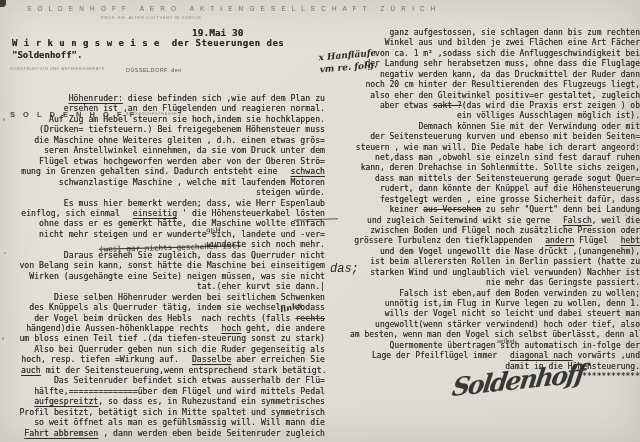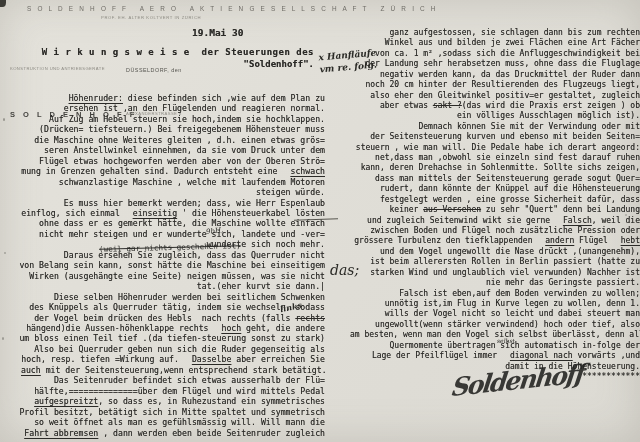--- a/index.html
+++ b/index.html
@@ -21,36 +21,36 @@
     font-size:4.2px;letter-spacing:.6px;color:#8d8b84;white-space:pre;}
   #sender{position:absolute;left:10px;top:28px;white-space:pre;}
   #sender .small{font-family:"Liberation Sans",sans-serif;font-size:4.2px;color:#8d8b84;letter-spacing:.4px;}
   #sender .big{font-family:"Liberation Sans",sans-serif;font-size:7.5px;font-weight:bold;
     letter-spacing:3px;color:#44433f;margin-top:1px;}
   #dateblock{position:absolute;left:126px;top:29px;white-space:pre;}
   #dateblock .place{font-family:"Liberation Sans",sans-serif;font-size:5.4px;color:#55544f;letter-spacing:.5px;}
   #dateblock .addr{font-family:"Liberation Sans",sans-serif;font-size:4.2px;color:#8d8b84;letter-spacing:.4px;}
   #dateval{position:absolute;left:192px;top:27px;font-size:9.5px;font-weight:bold;}
   
-  #title{position:absolute;left:12px;top:47px;width:302px;text-align:right;}
+  #title{position:absolute;left:12px;top:38px;width:302px;text-align:left;}
   #title .t1{font-size:9px;font-weight:bold;letter-spacing:.5px;white-space:pre;}
   #title .t2{font-size:9px;font-weight:bold;margin-top:2px;}
   
   .col{position:absolute;white-space:pre;text-align:right;}
   #col-left{left:13px;top:93px;width:312px;font-size:8.2px;line-height:10.45px;}
   #col-right{left:350px;top:28px;width:290px;font-size:8px;line-height:10.42px;}
   .tline{height:inherit;white-space:pre;}
   .col u{text-decoration:underline;text-underline-offset:1.5px;padding-left:8px;}
   .col s{text-decoration:line-through;}
   
   .hand{position:absolute;font-family:"DejaVu Serif",serif;font-style:italic;color:#2a2a26;}
   #margin-note{left:319px;top:49px;font-size:9px;line-height:12px;transform:rotate(-5deg);font-weight:bold;}
   #note-links{left:280px;top:302px;font-size:8px;transform:rotate(-12deg);font-weight:bold;}
   #note-9bh{left:206px;top:227px;font-size:7px;transform:rotate(-6deg);}
-  #note-das{left:330px;top:262px;font-size:14px;}
+  #note-das{left:330px;top:262px;font-size:12px;font-family:Liberation Mono, monospace;}
   #note-selbst{left:497px;top:337px;font-size:6px;}
   #struck-overlay{position:absolute;left:99px;top:243px;font-family:"DejaVu Sans Mono",monospace;
     font-size:7.6px;color:#2c2c29;text-decoration:line-through;transform:rotate(-1.5deg);white-space:pre;}
   #margin-dash{position:absolute;left:294px;top:219px;width:44px;border-top:1.5px solid #57564f;
     transform:rotate(-2deg);}
   #signature{left:452px;top:366px;font-size:25px;font-weight:bold;letter-spacing:-2px;
     transform:rotate(-6deg) skewX(-14deg);color:#222220;opacity:.88;white-space:nowrap;}
   
   .speck{position:absolute;background:#55544e;border-radius:50%;}
   #blotch{position:absolute;left:0;top:0;width:6px;height:7px;background:#3c3b36;border-radius:0 0 60% 0;}

